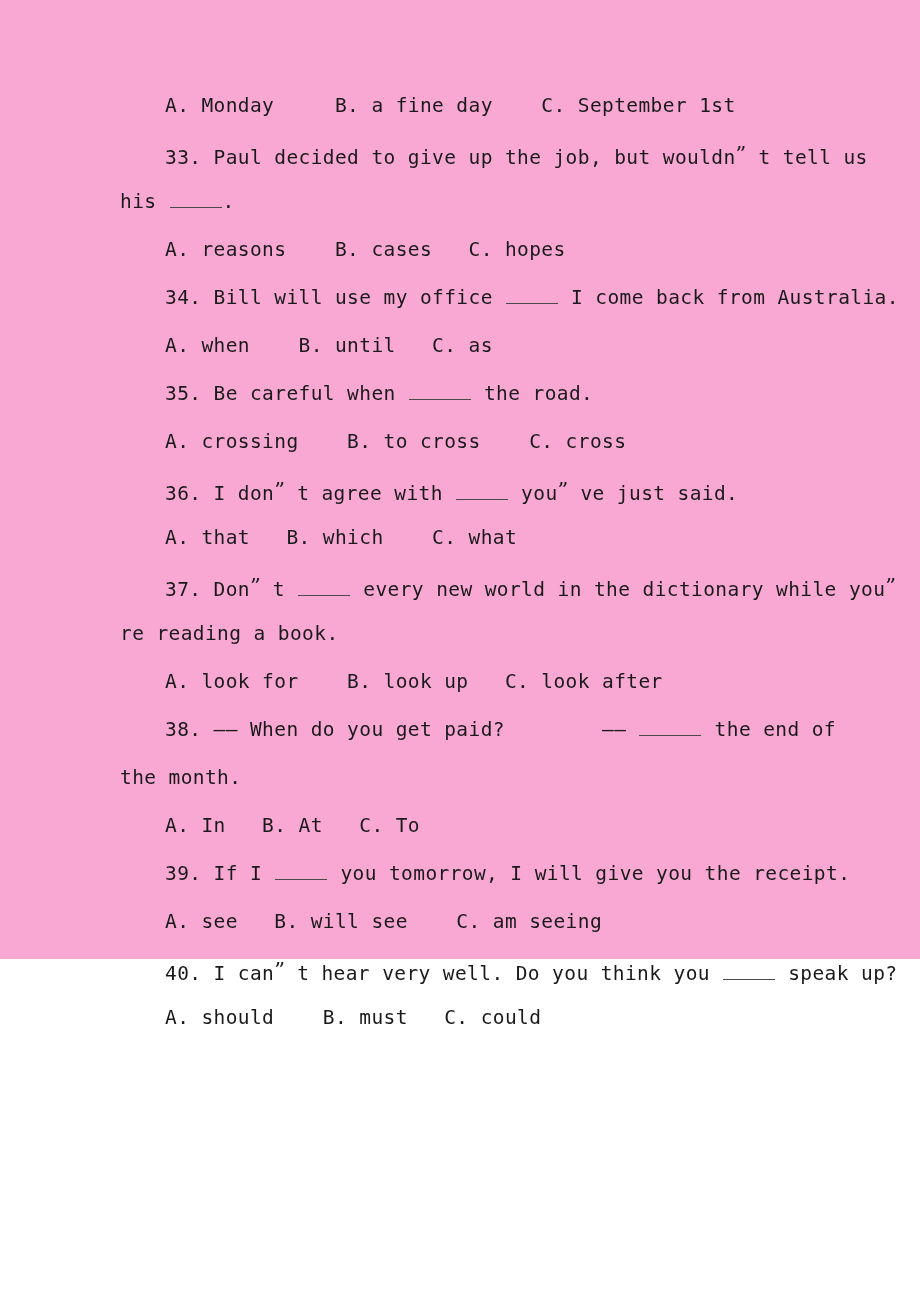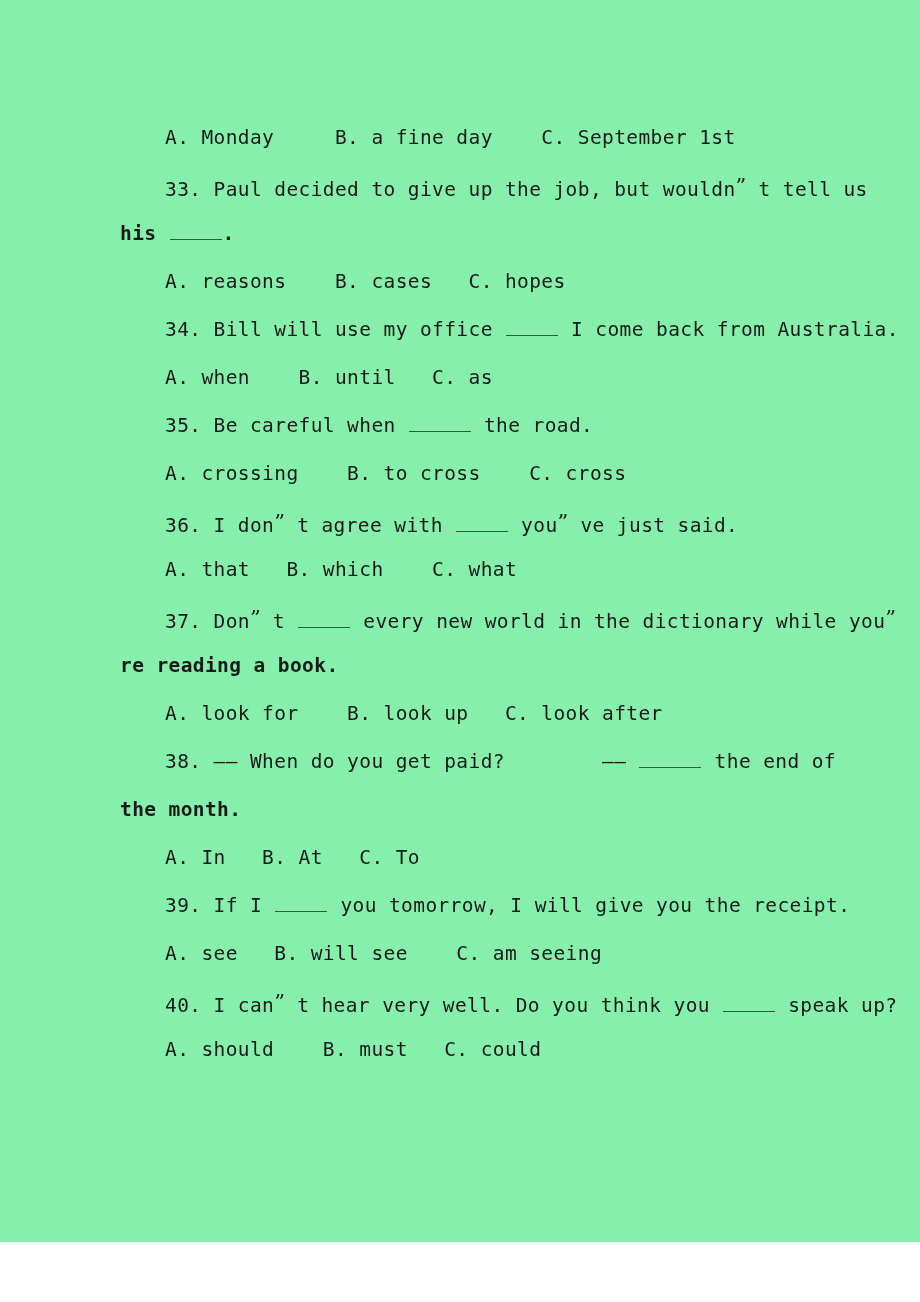--- a/index.html
+++ b/index.html
@@ -10,44 +10,43 @@
   body {
     width: 920px;
     height: 1302px;
     font-family: "DejaVu Sans Mono", "Liberation Mono", monospace;
     color: #1a1a1a;
     overflow: hidden;
   }
   .page {
     position: relative;
     width: 920px;
-    height: 1242px;
-    background: #86efac;
+    height: 959px;
+    background: #f9a8d4;
     box-sizing: border-box;
-    padding: 114px 110px 0 120px;
+    padding: 82px 110px 0 120px;
   }
   .doc-body {
     font-size: 19.5px;
     line-height: 48px;
     letter-spacing: 0.4px;
     white-space: pre-wrap;
   }
   .line {
     height: 48px;
     white-space: pre;
     overflow: visible;
   }
   
   .line.indent {
     padding-left: 45px;
   }
   
   .line.flush {
     padding-left: 0;
-    font-weight: bold;
   }
   .blank {
     display: inline-block;
     vertical-align: baseline;
     border-bottom: 1.5px solid #4a4a4a;
     height: 0.92em;
     margin: 0 1px;
   }
   .blank.w4 { width: 52px; }
   .blank.w5 { width: 62px; }

